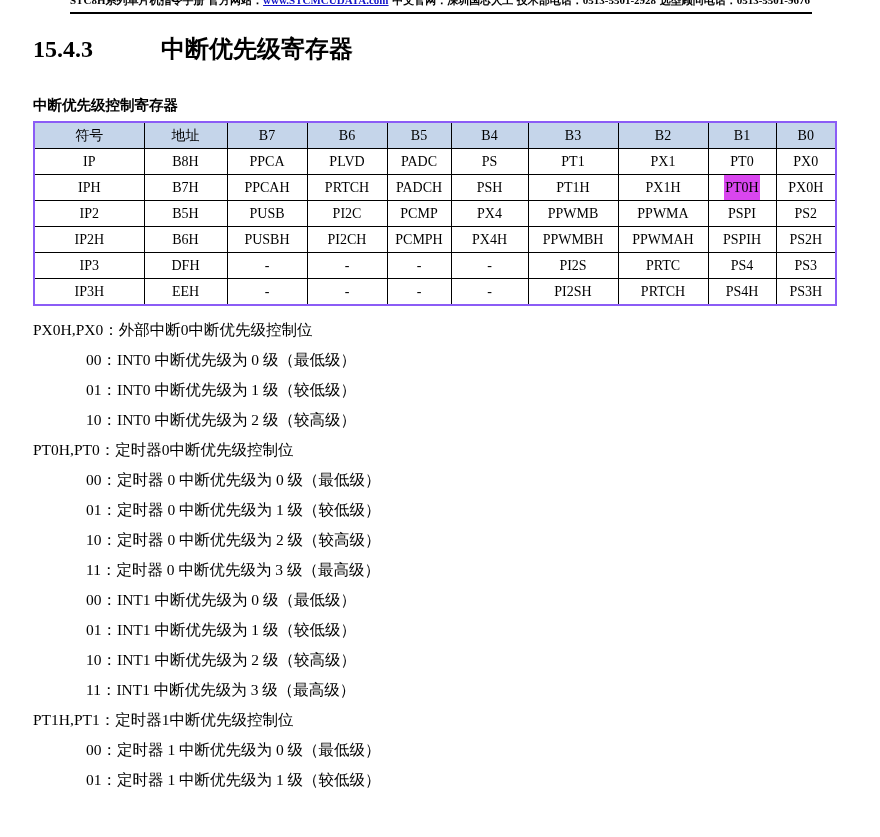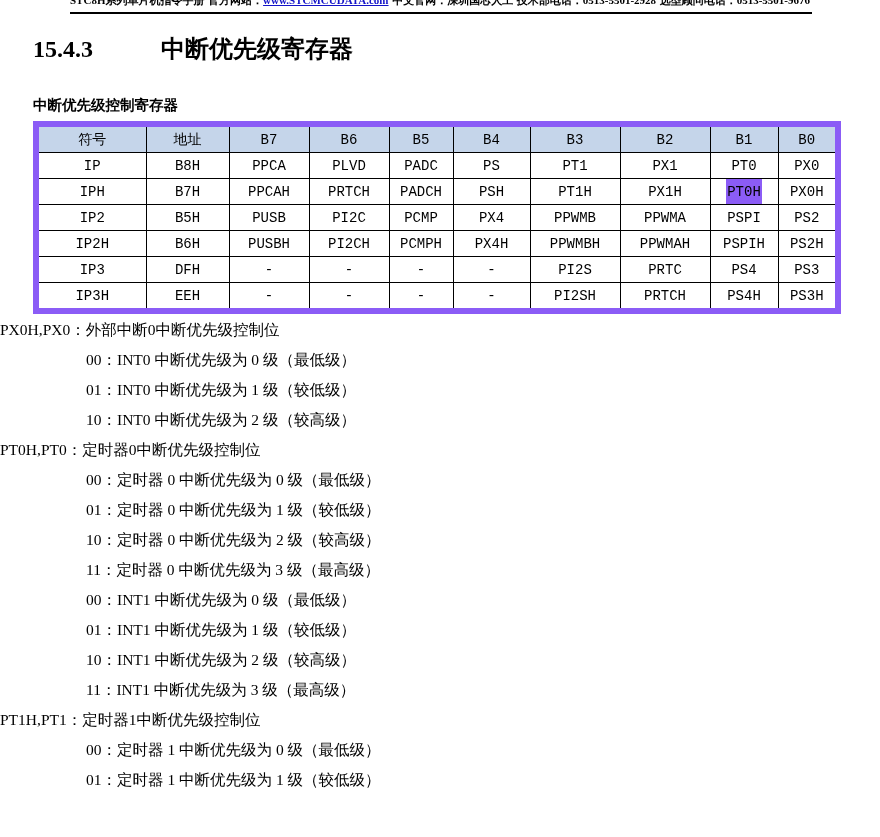--- a/index.html
+++ b/index.html
@@ -46,48 +46,48 @@
     font-size:14.5px;font-weight:bold;
     font-family:"DejaVu Sans","Liberation Sans",sans-serif;
     white-space:nowrap;
   }
   
   table.reg-table{
     position:absolute;left:33px;top:121px;
     width:802px;
     border-collapse:collapse;
     table-layout:fixed;
-    border:6px solid #8b5cf6;
+    border:2px solid #8b5cf6;
     font-size:14px;
-    font-family:Liberation Mono, monospace;
   }
   table.reg-table td,table.reg-table th{
     border:1px solid #000000;
     text-align:center;
     vertical-align:middle;
     height:25px;
     padding:0 2px;
     font-weight:normal;
     white-space:nowrap;
     overflow:hidden;
   }
   table.reg-table thead th{
     background:#c5d5ea;
     font-weight:normal;
   }
   .selected-text{
-    background:#8b5cf6;
+    background:#d946ef;
     padding:12px 1px;
   }
   
   .desc-block{position:absolute;left:0;width:880px;}
   .desc-title{
     font-size:15.5px;
     white-space:nowrap;
     margin:0;
+    padding-left:33px;
     line-height:30px;
     height:30px;
   }
   .desc-item{
     font-size:15.5px;
     white-space:nowrap;
     margin:0;
     padding-left:86px;
     line-height:30px;
     height:30px;

